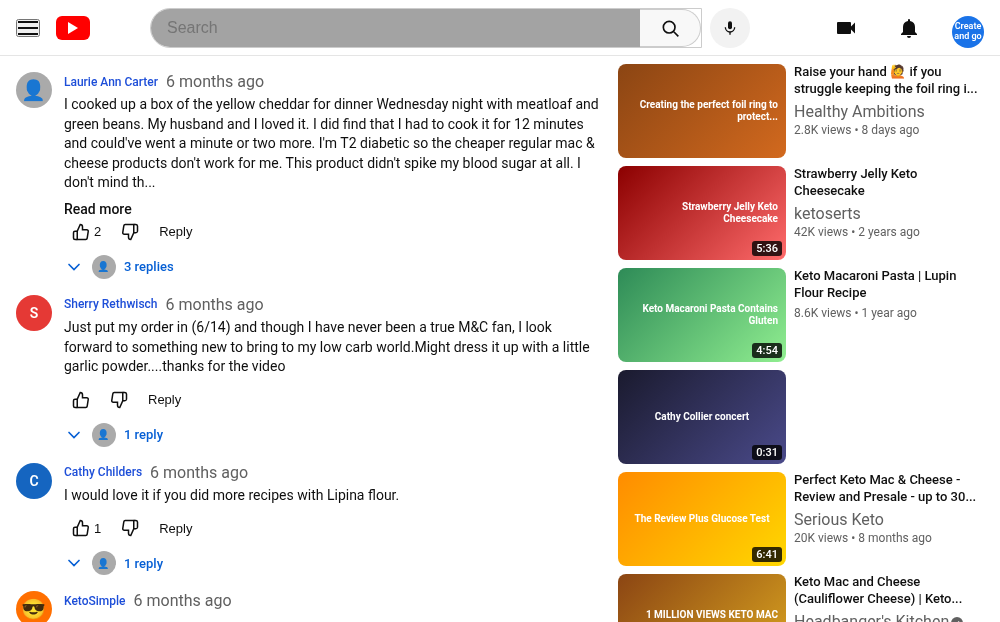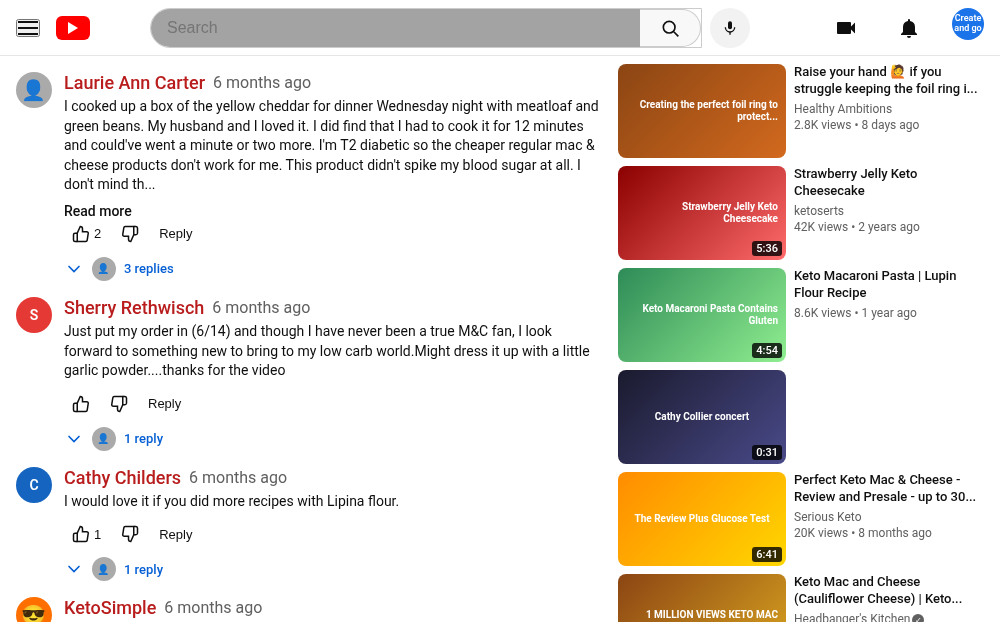--- a/index.html
+++ b/index.html
@@ -26,57 +26,57 @@
     .yt-icon::after { content: ''; border-left: 10px solid #fff; border-top: 6px solid transparent; border-bottom: 6px solid transparent; }
     .yt-text { font-size: 20px; font-weight: 700; letter-spacing: -0.5px; color: #0f0f0f; }
     .de-badge { font-size: 10px; color: #606060; font-weight: 500; align-self: flex-start; margin-top: 2px; }
     
     .search-area { flex: 1; display: flex; align-items: center; max-width: 600px; margin: 0 auto; }
     .search-bar { display: flex; flex: 1; border: 1px solid #ccc; border-radius: 40px 0 0 40px; overflow: hidden; }
     .search-input { flex: 1; border: none; outline: none; padding: 8px 16px; font-size: 16px; color: #0f0f0f; background: #a3a3a3; }
     .search-btn { background: #f8f8f8; border: 1px solid #ccc; border-left: none; border-radius: 0 40px 40px 0; padding: 8px 20px; cursor: pointer; display: flex; align-items: center; justify-content: center; }
     .mic-btn { background: #f2f2f2; border: none; border-radius: 50%; width: 40px; height: 40px; margin-left: 8px; cursor: pointer; display: flex; align-items: center; justify-content: center; }
     
-    .header-right { display: flex; align-items: flex-start; gap: 23px; margin-left: auto; }
+    .header-right { display: flex; align-items: flex-end; gap: 23px; margin-left: auto; }
     .icon-btn { background: none; border: none; cursor: pointer; width: 40px; height: 40px; border-radius: 50%; display: flex; align-items: center; justify-content: center; }
     .avatar-circle { width: 32px; height: 32px; border-radius: 50%; background: #1a73e8; display: flex; align-items: center; justify-content: center; color: #fff; font-size: 12px; font-weight: 600; cursor: pointer; }
     
     
     .main-layout { display: flex; margin-top: 56px; height: calc(622px - 56px); }
     
     
     .comments-section { flex: 0 0 618px; overflow-y: auto; padding: 16px; }
     
     
     .comment-item { display: flex; gap: 12px; margin-bottom: 16px; }
     .comment-avatar { width: 36px; height: 36px; border-radius: 50%; flex-shrink: 0; display: flex; align-items: center; justify-content: center; font-size: 14px; font-weight: 600; color: #fff; }
     .comment-body { flex: 1; }
     .comment-header { display: flex; align-items: center; gap: 8px; margin-bottom: 4px; }
-    .comment-author { font-size: 18px; font-weight: 500; color: #b91c1c; }
+    .comment-author { font-size: 12px; font-weight: 500; color: #1d4ed8; }
     .comment-time { font-size: 16px; color: #606060; }
     .comment-text { font-size: 14px; color: #0f0f0f; line-height: 1.4; margin-bottom: 8px; }
     .read-more { color: #0f0f0f; font-weight: 500; cursor: pointer; font-size: 14px; }
     
     .comment-actions { display: flex; align-items: center; gap: 4px; }
     .like-btn { background: none; border: none; cursor: pointer; display: flex; align-items: center; gap: 4px; font-size: 13px; color: #0f0f0f; padding: 6px 8px; border-radius: 20px; }
     .dislike-btn { background: none; border: none; cursor: pointer; display: flex; align-items: center; padding: 6px 8px; border-radius: 20px; }
     .reply-btn { background: none; border: none; cursor: pointer; font-size: 13px; font-weight: 500; color: #0f0f0f; padding: 6px 8px; border-radius: 20px; }
     
     .replies-section { margin-top: 8px; display: flex; align-items: center; gap: 8px; }
     .expand-btn { background: none; border: none; cursor: pointer; display: flex; align-items: center; gap: 4px; }
     .replies-count { color: #065fd4; font-size: 13px; font-weight: 500; cursor: pointer; }
     
     
     .sidebar { flex: 1; overflow-y: auto; padding: 8px 16px 8px 0; }
     .video-card { display: flex; gap: 8px; margin-bottom: 8px; cursor: pointer; }
     .thumbnail-container { position: relative; flex-shrink: 0; width: 168px; height: 94px; border-radius: 8px; overflow: hidden; background: #000; }
     .duration-badge { position: absolute; bottom: 4px; right: 4px; background: rgba(0,0,0,0.8); color: #fff; font-size: 11px; font-weight: 500; padding: 1px 4px; border-radius: 3px; margin-top: 21px; }
     .video-info { flex: 1; }
     .video-title { font-size: 13px; font-weight: 500; color: #0f0f0f; line-height: 1.3; margin-bottom: 4px; display: -webkit-box; -webkit-line-clamp: 2; -webkit-box-orient: vertical; overflow: hidden; }
-    .channel-name { font-size: 12px; color: #606060; margin-bottom: 2px; }
+    .channel-name { font-size: 16px; color: #606060; margin-bottom: 2px; }
     .video-meta { font-size: 12px; color: #606060; }
     .verified-icon { display: inline-block; width: 12px; height: 12px; background: #606060; border-radius: 50%; margin-left: 2px; vertical-align: middle; position: relative; }
     .verified-icon::after { content: '✓'; color: #fff; font-size: 8px; position: absolute; top: 50%; left: 50%; transform: translate(-50%, -50%); }
     
     
     .thumb-1 { background: linear-gradient(135deg, #8B4513, #D2691E); }
     .thumb-2 { background: linear-gradient(135deg, #8B0000, #FF6B6B); }
     .thumb-3 { background: linear-gradient(135deg, #2E8B57, #90EE90); }
     .thumb-4 { background: linear-gradient(135deg, #1a1a2e, #4a4a8a); }
     .thumb-5 { background: linear-gradient(135deg, #FF8C00, #FFD700); }

